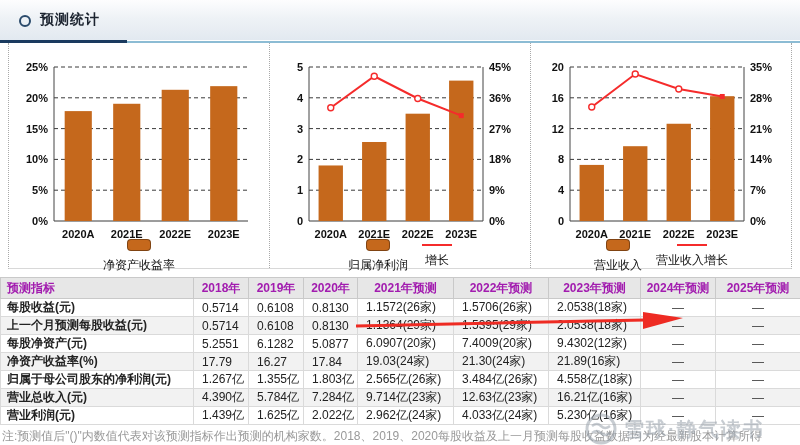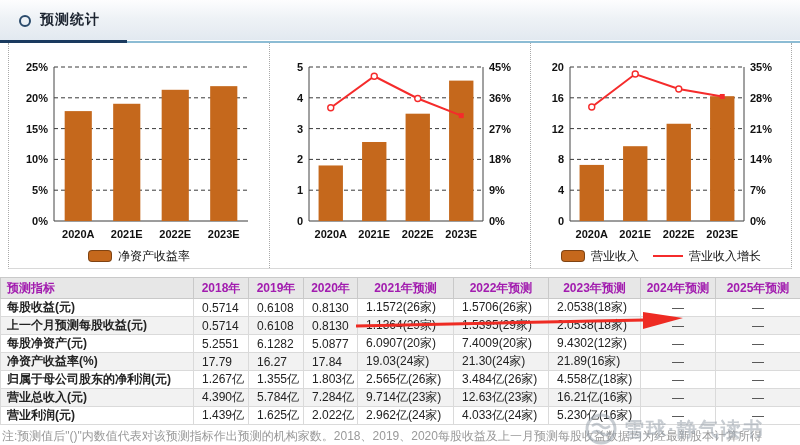--- a/index.html
+++ b/index.html
@@ -12,21 +12,21 @@
   .title{font-size:14px;font-weight:700;color:#1c2430;letter-spacing:1px;}
   .underline{height:3px;display:flex;align-items:flex-end;}
   .u-dark{width:127px;height:3px;background:#1a3a5f;}
   .u-light{flex:1;height:2px;background:#8cbcd4;}
   
   .charts{height:226px;box-sizing:border-box;margin:0 8px;display:flex;
           border-left:1px dotted #a9a9a9;border-right:1px dotted #a9a9a9;border-bottom:1px solid #d8d8d8;}
   .panel{flex:1;display:flex;flex-direction:column;align-items:center;padding-top:12px;box-sizing:border-box;}
   .panel + .panel{border-left:1px dotted #a9a9a9;}
   .legend{display:flex;justify-content:center;align-items:center;gap:14px;height:24px;font-size:12px;color:#111;}
-  .lg-item{display:inline-flex;align-items:center;gap:6px;}
+  .lg-item{display:inline-flex;align-items:center;gap:6px;flex-direction:column;}
   .sw-bar{width:24px;height:12px;border-radius:4px;border:1px solid rgba(0,0,0,.35);box-sizing:border-box;}
   .sw-line{width:30px;height:0;border-top:2px solid #f52b2b;}
   
   .table-area{position:relative;}
   table{width:100%;border-collapse:collapse;table-layout:fixed;margin-top:8px;font-size:12px;}
   th{background:#e7e7e7;font-weight:700;color:#a21caf;height:20px;border:1px solid #c9c9c9;
      text-align:center;padding:0;overflow:hidden;white-space:nowrap;}
   th.first{text-align:left;padding-left:6px;}
   td{height:17px;border:1px solid #dadada;padding:0 0 0 8px;color:#222;overflow:hidden;white-space:nowrap;}
   td.first{padding-left:6px;font-weight:bold;}
@@ -115,20 +115,30 @@
           <rect x="43.57" y="110.4676" width="24.360000000000003" height="55.532399999999996" fill="#c5681c"></rect>
           <rect x="87.07" y="86.998" width="24.360000000000003" height="79.002" fill="#c5681c"></rect>
           <rect x="130.57" y="58.692800000000005" width="24.360000000000003" height="107.3072" fill="#c5681c"></rect>
           <rect x="174.07" y="25.61360000000002" width="24.360000000000003" height="140.38639999999998" fill="#c5681c"></rect>
           <polyline points="55.75,52.72444444444443 99.25,21.24000000000001 142.75,43.48444444444446 186.25,60.59555555555556" fill="none" stroke="#f52b2b" stroke-width="2"></polyline>
           <circle cx="55.75" cy="52.72444444444443" r="3" fill="#fff" stroke="#f52b2b" stroke-width="1.4"></circle>
           <circle cx="99.25" cy="21.24000000000001" r="3" fill="#fff" stroke="#f52b2b" stroke-width="1.4"></circle>
           <circle cx="142.75" cy="43.48444444444446" r="3" fill="#fff" stroke="#f52b2b" stroke-width="1.4"></circle>
           <rect x="183.75" y="58.09555555555556" width="5" height="5" fill="#f52b2b"></rect>
         </svg>
+        <div class="legend">
+          <span class="lg-item">
+            <span class="sw-bar" style="background: rgb(197, 104, 28);"></span>
+            <span>归属净利润</span>
+          </span>
+          <span class="lg-item">
+            <span class="sw-line" style="border-top-color: rgb(245, 43, 43);"></span>
+            <span>增长</span>
+          </span>
+        </div>
       </div>
       <div class="panel">
         <svg width="250" height="192">
           <line x1="34" y1="166" x2="208" y2="166" stroke="#3a3a3a" stroke-width="1"></line>
           <text x="28" y="170" text-anchor="end" font-size="11" font-weight="700" fill="#111">0</text>
           <text x="214" y="170" text-anchor="start" font-size="11" font-weight="700" fill="#111">0%</text>
           <line x1="34" y1="135.2" x2="208" y2="135.2" stroke="#3a3a3a" stroke-width="1" stroke-dasharray="4 3"></line>
           <text x="28" y="139.2" text-anchor="end" font-size="11" font-weight="700" fill="#111">4</text>
           <text x="214" y="139.2" text-anchor="start" font-size="11" font-weight="700" fill="#111">7%</text>
           <line x1="34" y1="104.4" x2="208" y2="104.4" stroke="#3a3a3a" stroke-width="1" stroke-dasharray="4 3"></line>

